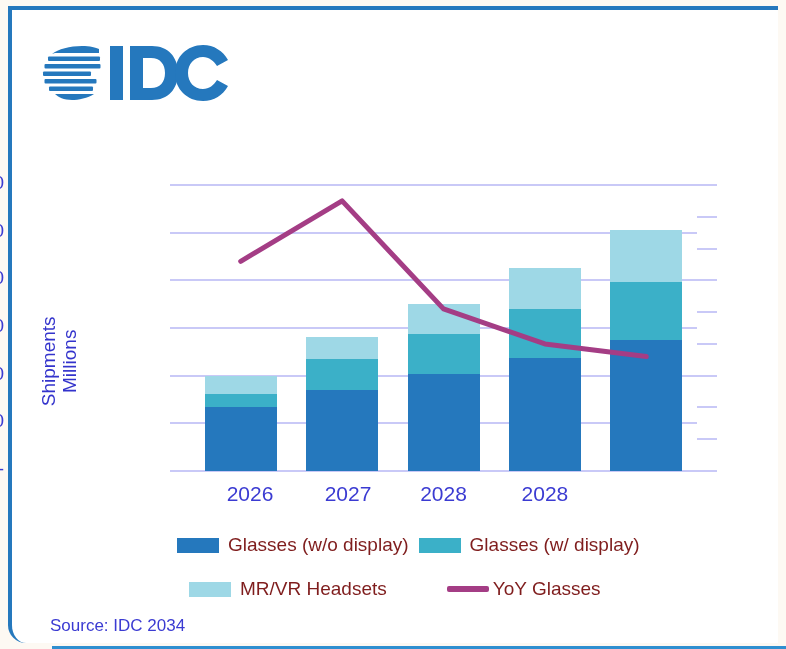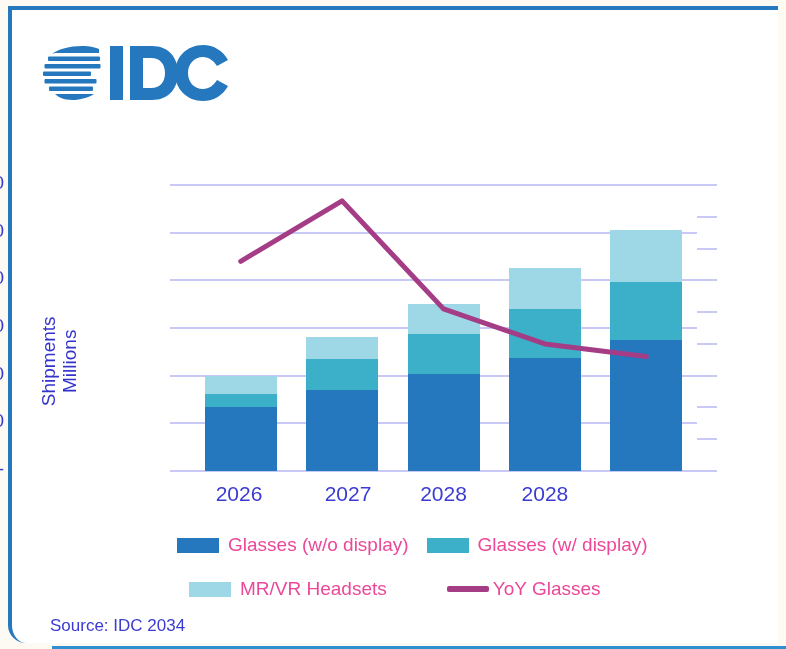--- a/index.html
+++ b/index.html
@@ -67,21 +67,21 @@
   
   .xlabel{
     position:absolute;top:472px;width:110px;text-align:center;
     font-size:21px;color:#3b3bd2;
   }
   
   #lineoverlay{position:absolute;left:178px;top:175px;width:507px;height:286px;}
   
   #legend{
     position:absolute;left:165px;top:520px;width:545px;
-    font-size:19px;color:#ec4899;
+    font-size:19px;color:#7f1d1d;
   }
   .legrow{display:flex;align-items:center;height:30px;margin-bottom:14px;}
   .legitem{display:flex;align-items:center;}
   .swatch{width:42px;height:15px;margin-right:9px;display:inline-block;}
   .lineswatch{width:42px;height:6px;margin-right:4px;display:inline-block;background:#a43d85;border-radius:2px;}
   
   #source{
     position:absolute;left:38px;top:606px;
     font-size:17px;color:#3b3bd2;
   }
@@ -179,37 +179,37 @@
   <svg id="lineoverlay" viewBox="0 0 507 286" preserveAspectRatio="none">
       <polyline points="50.7,76.3 152.1,15.9 253.5,123.9 354.9,158.9 456.3,171.6" fill="none" stroke="#a43d85" stroke-width="5" stroke-linecap="round" stroke-linejoin="round"></polyline>
     </svg>
 
   <div id="legend">
     <div class="legrow">
       <div class="legitem">
         <span class="swatch" style="background:#2578bd"></span>
         <span>Glasses (w/o display)</span>
       </div>
-      <div class="legitem" style="margin-left:18px">
+      <div class="legitem" style="margin-left:10px">
         <span class="swatch" style="background:#3bb0c8"></span>
         <span>Glasses (w/ display)</span>
       </div>
     </div>
     <div class="legrow" style="padding-left:12px">
       <div class="legitem">
         <span class="swatch" style="background:#9ed8e6"></span>
         <span>MR/VR Headsets</span>
       </div>
       <div class="legitem" style="margin-left:60px">
         <span class="lineswatch"></span>
         <span>YoY Glasses</span>
       </div>
     </div>
   </div>
 
   <div id="source">Source: IDC 2034</div>
 
   <div id="rule-bottom"></div>
-<div class="xlabel" style="left: 172px;">2026</div>
+<div class="xlabel" style="left: 183px;">2026</div>
     <div class="xlabel" style="left: 281px;">2027</div>
     <div class="xlabel" style="left: 376.5px;">2028</div>
     <div class="xlabel" style="left: 477.9px;">2028</div>
   </div>
 
 </body></html>

